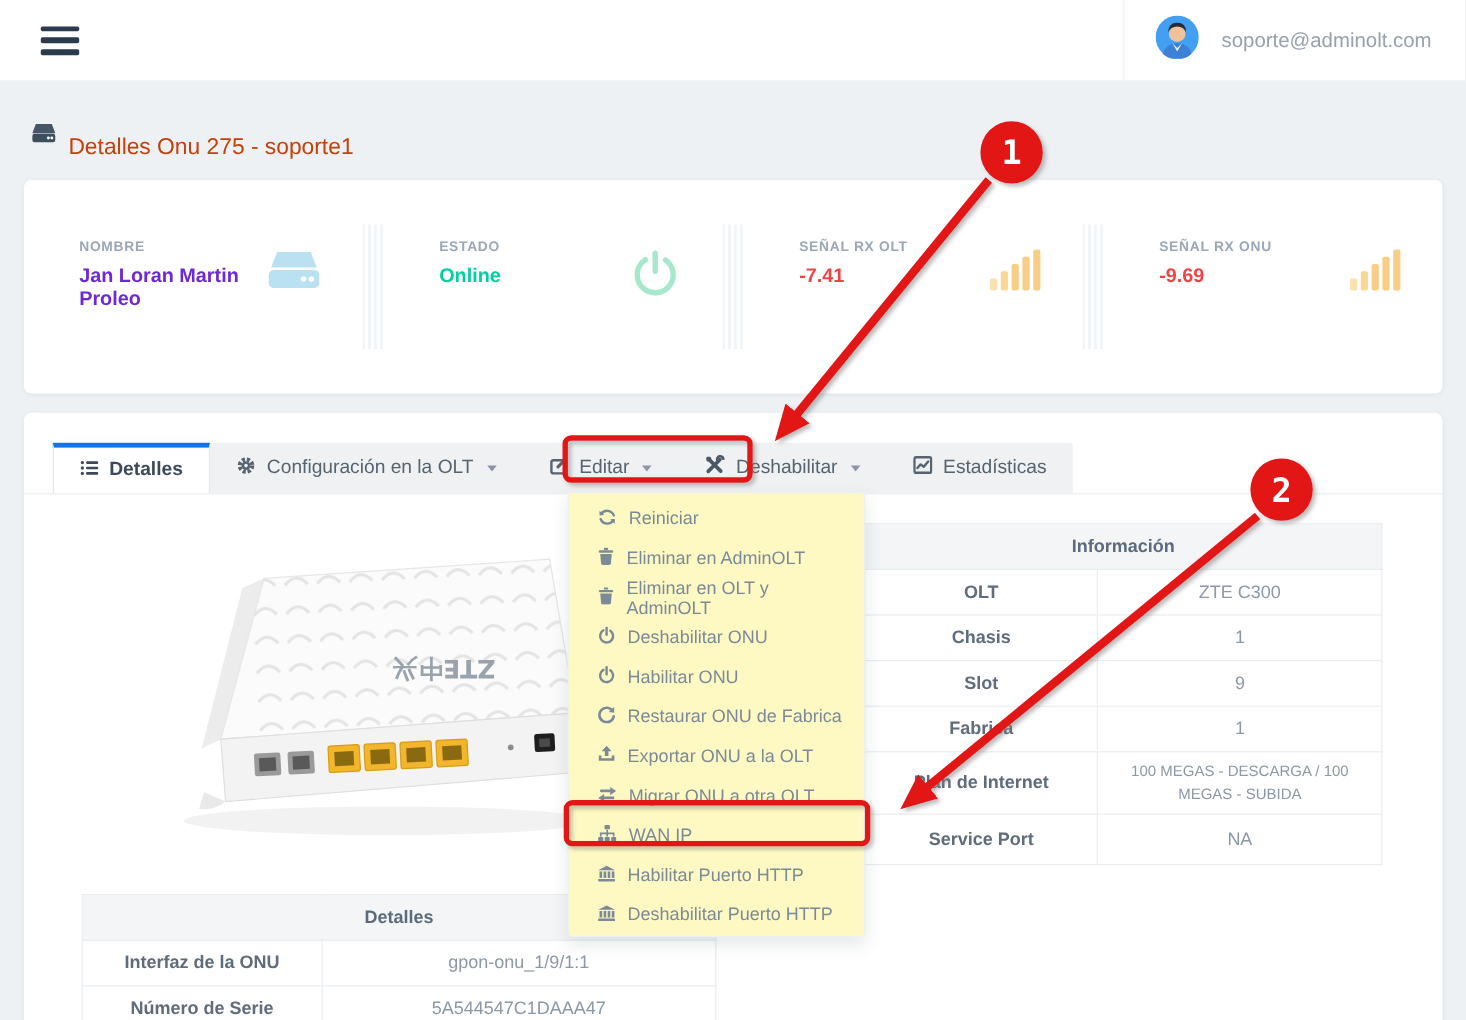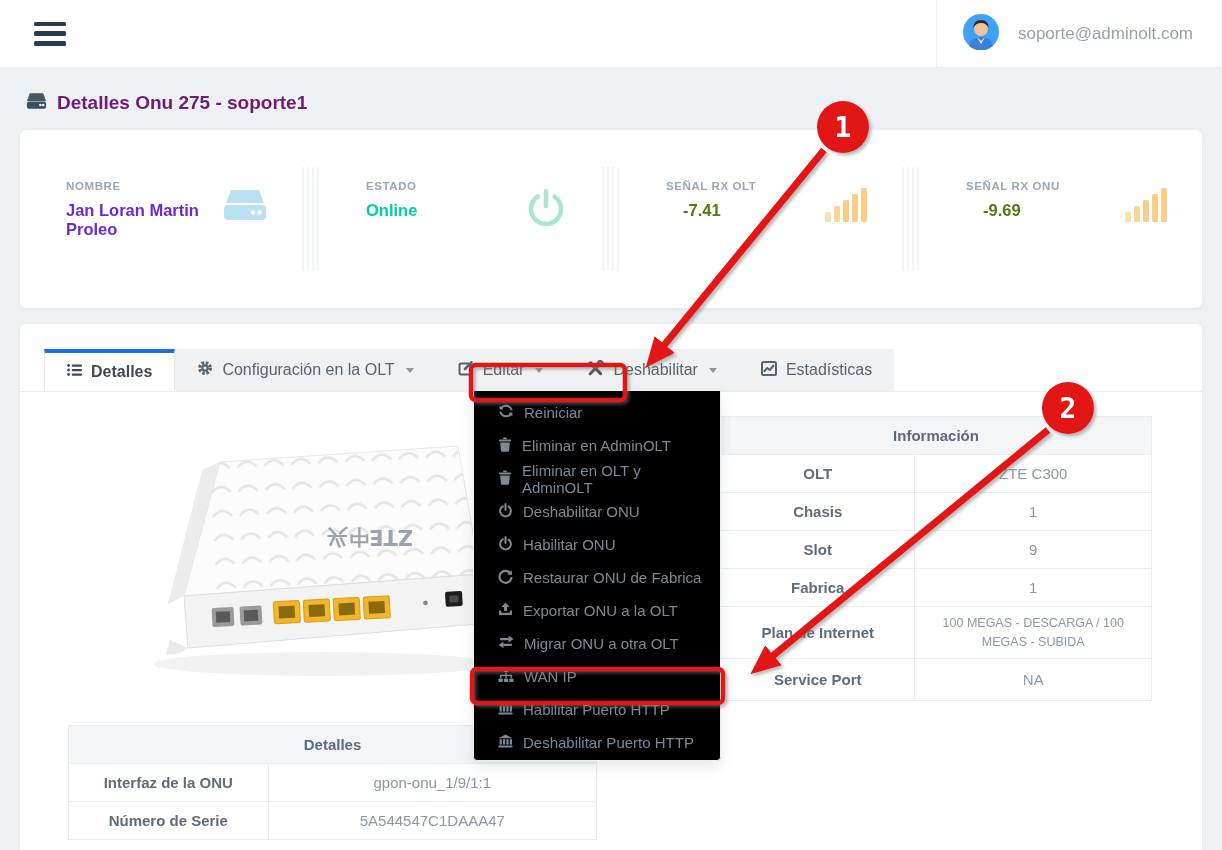--- a/index.html
+++ b/index.html
@@ -12,51 +12,51 @@
     justify-content:space-between; z-index:5; }
   .hamburger { margin-left:34px; width:32px; height:24px; display:flex;
     flex-direction:column; justify-content:space-between; cursor:pointer; }
   .hamburger span { display:block; height:4.5px; border-radius:1.5px; background:#2b3a4d; }
   .user-chip { height:100%; display:flex; align-items:center; gap:19px;
     padding:0 28px 0 26px; border-left:1px solid #f0f1f3; border-right:1px solid #f0f1f3; cursor:pointer; }
   .user-email { font-size:17px; color:#96a1ad; }
 
   
   .page-title-row { display:flex; align-items:center; gap:10px; padding:24px 0 14px 26px; }
-  .page-title { font-size:19px; font-weight:bold; color:#701a75; }
+  .page-title { font-size:19px; font-weight:normal; color:#c2410c;margin-top:20px; }
 
   
   .card { background:#fff; border-radius:6px; box-shadow:0 1px 4px rgba(40,50,60,.07); }
   .stats-card { margin:2px 20px 0 20px; height:178px; display:flex; align-items:stretch; }
   .stat-col { flex:1; display:flex; align-items:flex-start; justify-content:space-between;
     padding:50px 34px 0 46px; }
   .stat-label { font-size:11.5px; font-weight:bold; letter-spacing:.6px; color:#9aa7b6; }
   .stat-value { margin-top:9px; font-size:16.5px; font-weight:bold; color:#6d28d9; }
   .stat-value.online { color:#00d0a1; }
-  .stat-value.signal { color:#4d7c0f;margin-left:17px; }
+  .stat-value.signal { color:#ef4444; }
   .stat-divider { width:18px; align-self:center; height:104px;
     background:repeating-linear-gradient(90deg,#f2f5f7 0 2px, transparent 2px 5px); }
   .stat-icon { margin-top:6px; flex:none; }
 
   
   .main-card { position:relative; margin:16px 20px 0 20px; height:540px; overflow:visible; }
   .tabs-bar { display:flex; padding:25px 24px 0 24px; border-bottom:1px solid #e9edf0; }
   .tabs-strip { display:inline-flex; background:#eff1f3; border-radius:3px 3px 0 0; }
   .tab { display:flex; align-items:center; gap:9px; padding:0 22px; height:42px;
     font-size:16px; color:#55646f; cursor:pointer; white-space:nowrap; }
   .tab svg { flex:none; }
   .tab.active { background:#fff; color:#3a4a5a; font-weight:bold;
     border-top:4px solid #1673e6; border-left:1px solid #e5e9ec; border-right:1px solid #e5e9ec;
     margin-bottom:-1px; }
   .caret { width:0; height:0; border-left:4.5px solid transparent; border-right:4.5px solid transparent;
     border-top:5px solid #8a97a3; margin-left:2px; }
 
   
   .dropdown-menu { position:absolute; left:453px; top:66px; width:248px; height:371px;
-    background:#000000; border:1px solid #edf0f2; border-radius:0 0 4px 4px;
+    background:#fef9c3; border:1px solid #edf0f2; border-radius:0 0 4px 4px;
     box-shadow:0 6px 14px rgba(60,70,80,.12); z-index:10; padding-top:5px; }
   .menu-item { display:flex; align-items:center; gap:10px; height:33px; padding:0 10px 0 24px;
     font-size:15px; color:#7b8a98; cursor:pointer; }
   .menu-item svg { flex:none; color:#7b8a98; }
 
   
   table.data-table { border-collapse:collapse; background:#fff; }
   table.data-table th { background:#f3f5f7; border:1px solid #e9edf0; font-size:15px;
     font-weight:bold; color:#5b6b7c; }
   table.data-table td { border:1px solid #e9edf0; text-align:center; font-size:15px; }

